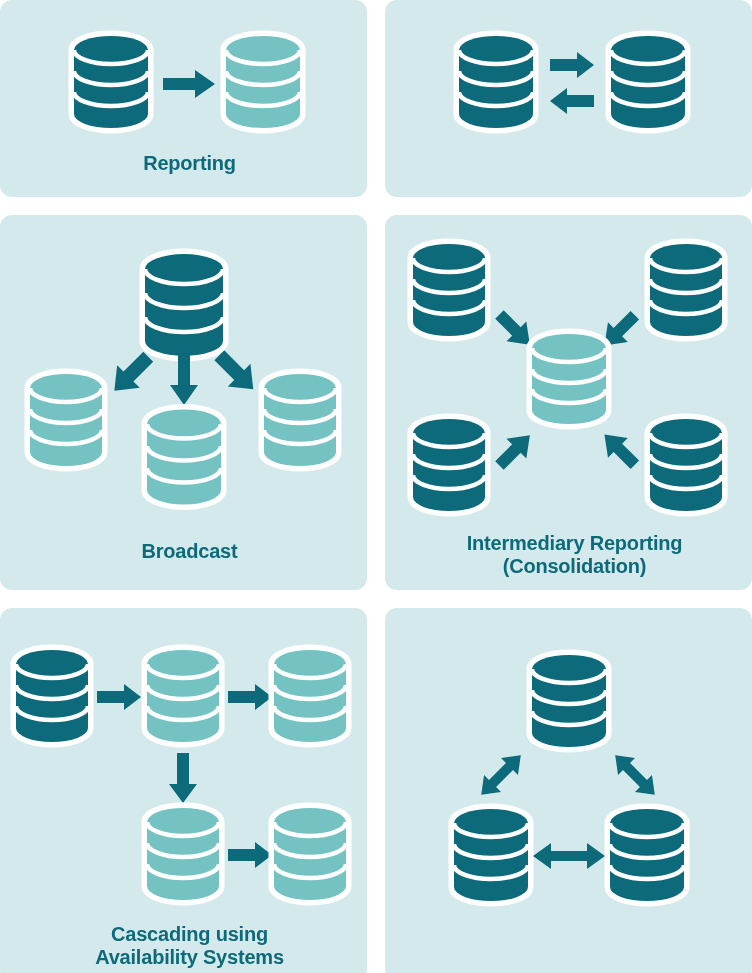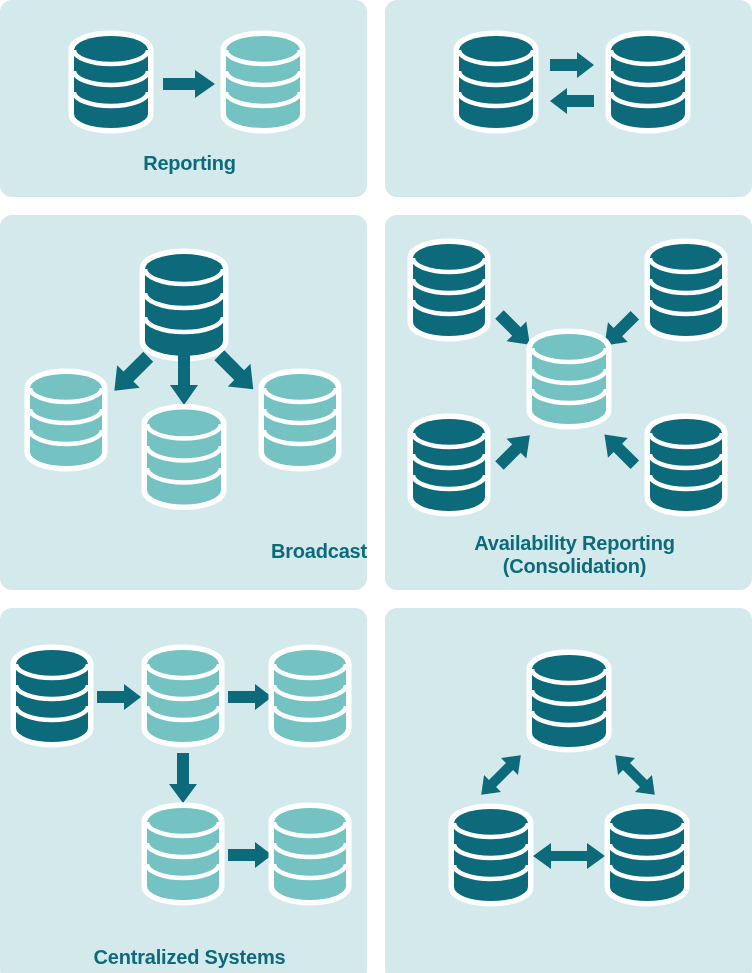--- a/index.html
+++ b/index.html
@@ -41,21 +41,21 @@
     left: 12px;
     right: 0;
     text-align: center;
     color: #0d6a7a;
     font-weight: bold;
     font-size: 20px;
     line-height: 23px;
     letter-spacing: -0.2px;
   }
   .cap-1 { bottom: 22px; }
-  .cap-2 { bottom: 27px; text-align: right; }
+  .cap-2 { bottom: 27px; }
   .cap-3 { bottom: 12px; }
   .db, .arrow {
     position: absolute;
   }
   .db svg, .arrow svg { display: block; overflow: visible; }
 </style>
 </head>
 <body>
 
 <div class="grid">
@@ -305,21 +305,21 @@
             <path d="M6 18 A36 14 0 0 1 78 18 L78 82 A36 14 0 0 1 6 82 Z" fill="#ffffff" stroke="#ffffff" stroke-width="11" stroke-linejoin="round"></path>
             <path d="M6 18 A36 14 0 0 1 78 18 L78 82 A36 14 0 0 1 6 82 Z" fill="#0d6a7a"></path>
             <path d="M6 18 A36 14 0 0 0 78 18" fill="none" stroke="#ffffff" stroke-width="4.5"></path>
             <path d="M6 39 A36 14 0 0 0 78 39" fill="none" stroke="#ffffff" stroke-width="4.5"></path>
             <path d="M6 60 A36 14 0 0 0 78 60" fill="none" stroke="#ffffff" stroke-width="4.5"></path>
           </g>
         </svg>
       </div>
 
       <div class="caption cap-3">
-        <div>Availability Reporting</div>
+        <div>Intermediary Reporting</div>
         <div>(Consolidation)</div>
       </div>
     </div>
   </div>
 
   <div class="panel">
     <div class="stage">
 
       <div class="db" style="left:10px; top:38px;">
         <svg width="84" height="100" viewBox="0 0 84 100">
@@ -399,21 +399,22 @@
             <path d="M6 18 A36 14 0 0 1 78 18 L78 82 A36 14 0 0 1 6 82 Z" fill="#ffffff" stroke="#ffffff" stroke-width="11" stroke-linejoin="round"></path>
             <path d="M6 18 A36 14 0 0 1 78 18 L78 82 A36 14 0 0 1 6 82 Z" fill="#74c2c2"></path>
             <path d="M6 18 A36 14 0 0 0 78 18" fill="none" stroke="#ffffff" stroke-width="4.5"></path>
             <path d="M6 39 A36 14 0 0 0 78 39" fill="none" stroke="#ffffff" stroke-width="4.5"></path>
             <path d="M6 60 A36 14 0 0 0 78 60" fill="none" stroke="#ffffff" stroke-width="4.5"></path>
           </g>
         </svg>
       </div>
 
       <div class="caption cap-3">
-        <div>Centralized Systems</div>
+        <div>Cascading using</div>
+        <div>Availability Systems</div>
       </div>
     </div>
   </div>
 
   <div class="panel">
     <div class="stage">
 
       <div class="db" style="left:141px; top:43px;">
         <svg width="86" height="100" viewBox="0 0 86 100">
           <g>

